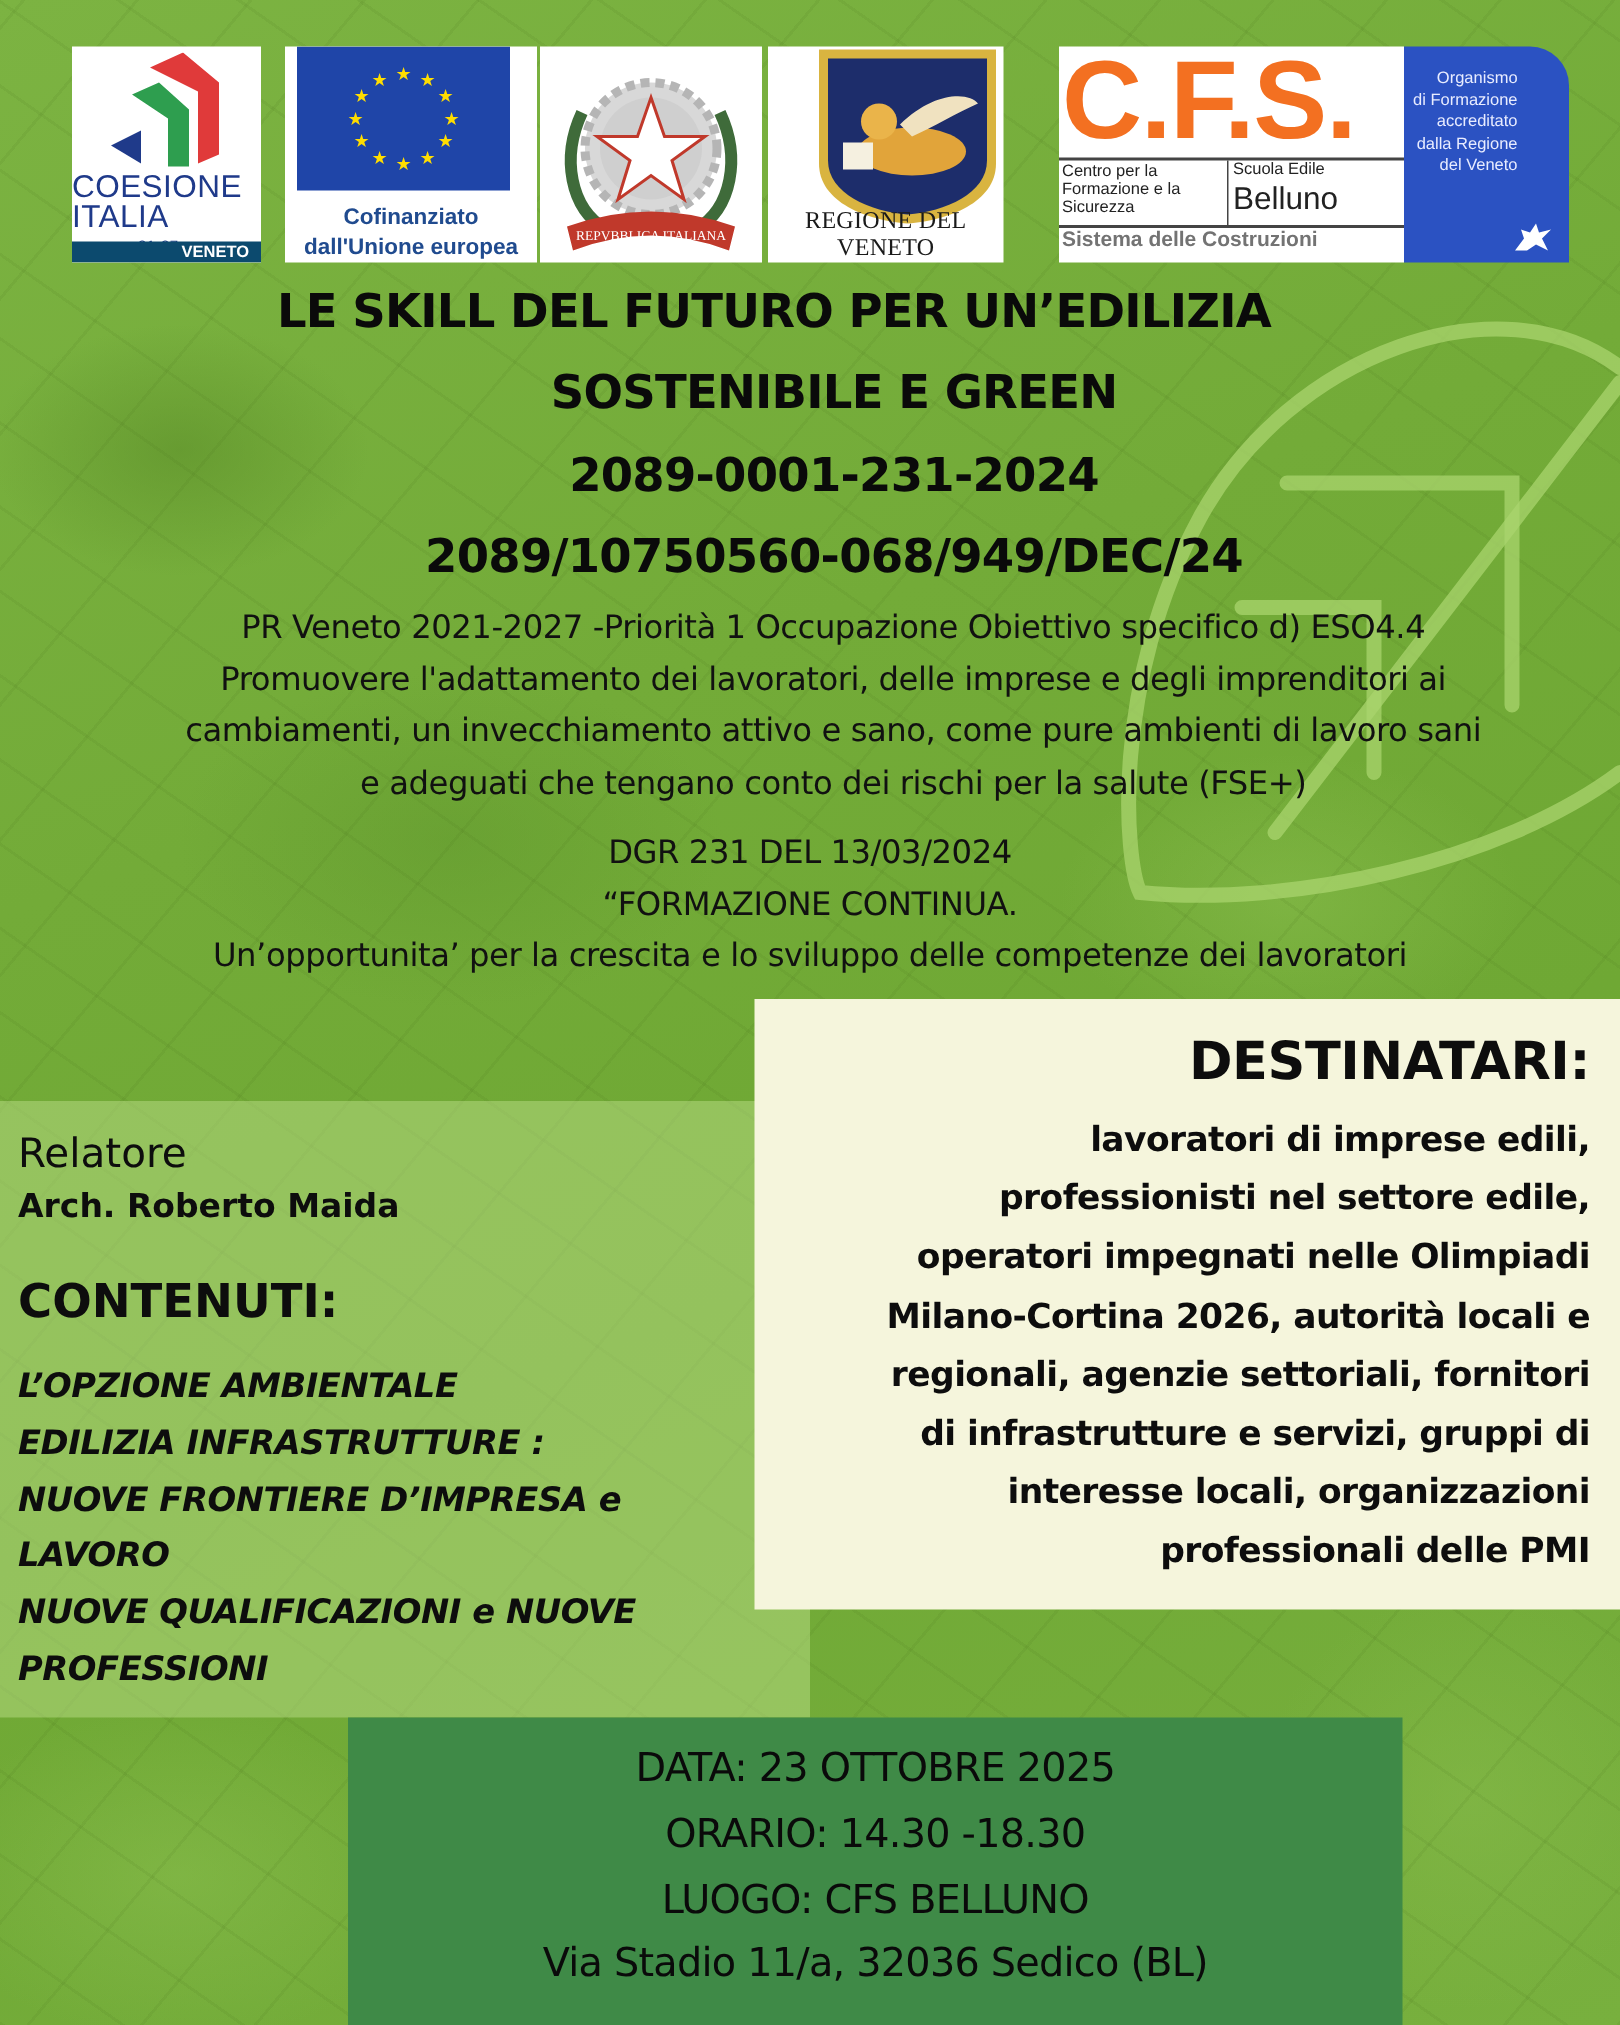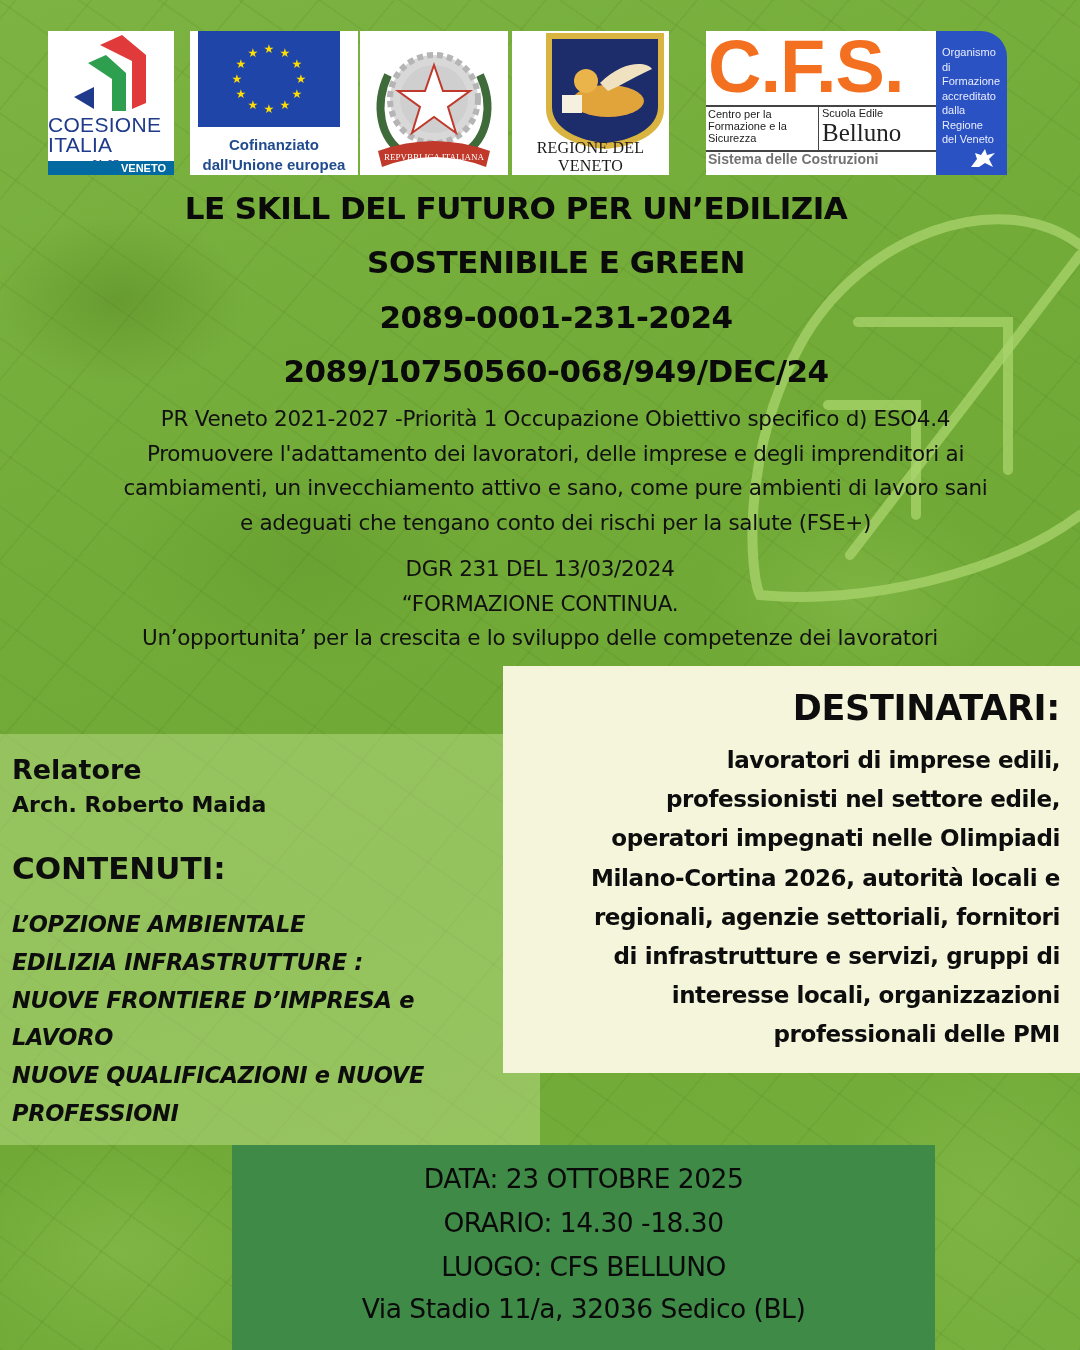--- a/index.html
+++ b/index.html
@@ -25,63 +25,63 @@
   
   .leaf-mark { position: absolute; left: 740px; top: 195px; width: 340px; height: 480px; pointer-events: none; }
 
   
   .logo { position: absolute; top: 31px; height: 144px; background: #ffffff; overflow: hidden; }
   .logo-coesione { left: 48px; width: 126px; }
   .logo-eu { left: 190px; width: 168px; }
   .logo-rep { left: 360px; width: 148px; }
   .logo-veneto { left: 512px; width: 157px; }
   .logo-cfs { left: 706px; width: 230px; }
-  .logo-org { left: 936px; width: 71px; background: #2b52c2; border-top-right-radius: 26px; }
+  .logo-org { left: 936px; width: 110px; background: #2b52c2; border-top-right-radius: 26px; text-align: right; }
 
   .coesione-mark { position: absolute; left: 24px; top: 4px; }
   .coesione-text { position: absolute; left: 0; top: 84px; font-family: "Liberation Sans", sans-serif; color: #1f3a8a; font-size: 21px; line-height: 20px; letter-spacing: 0.3px; }
   .coesione-text .yr { font-size: 10px; vertical-align: top; margin-left: 44px; }
-  .coesione-bar { position: absolute; left: 0; right: 0; bottom: 0; height: 14px; background: #0369a1; color: #fff; font-family: "Liberation Sans", sans-serif; font-size: 11px; text-align: right; padding-right: 8px; line-height: 14px; font-weight: bold; }
+  .coesione-bar { position: absolute; left: 0; right: 0; bottom: 0; height: 14px; background: #0c4a6e; color: #fff; font-family: "Liberation Sans", sans-serif; font-size: 11px; text-align: right; padding-right: 8px; line-height: 14px; font-weight: bold; }
 
   .eu-flag { position: absolute; left: 8px; top: 0; width: 142px; height: 96px; background: #1f45a8; }
   .eu-caption { position: absolute; left: 0; right: 0; top: 104px; text-align: center; font-family: "Liberation Sans", sans-serif; font-weight: bold; color: #204b8f; font-size: 15px; line-height: 20px; }
 
   .rep-emblem { position: absolute; left: 10px; top: 4px; }
 
   .veneto-shield { position: absolute; left: 30px; top: 0; }
   .veneto-caption { position: absolute; left: 0; right: 0; bottom: 0; text-align: center; font-family: "Liberation Serif", serif; font-size: 16px; color: #1a1a1a; letter-spacing: 0.2px; }
 
   .cfs-big { position: absolute; left: 2px; top: -10px; font-family: "Liberation Sans", sans-serif; font-weight: bold; color: #f37021; font-size: 74px; letter-spacing: -1px; line-height: 92px; }
   .cfs-rule { position: absolute; left: 0; right: 0; height: 2px; background: #444; }
   .cfs-left { position: absolute; left: 2px; top: 77px; width: 110px; font-family: "Liberation Sans", sans-serif; font-size: 11px; line-height: 12px; color: #222; }
   .cfs-vline { position: absolute; left: 112px; top: 76px; width: 1px; height: 44px; background: #444; }
   .cfs-right { position: absolute; left: 116px; top: 76px; font-family: "Liberation Sans", sans-serif; color: #222; }
   .cfs-right .small { font-size: 11px; line-height: 13px; }
-  .cfs-right .belluno { font-size: 25px; line-height: 26px; font-family: Liberation Serif, serif; }
+  .cfs-right .belluno { font-size: 21px; line-height: 26px; }
   .cfs-bottom { position: absolute; left: 2px; top: 120px; font-family: "Liberation Sans", sans-serif; font-weight: bold; font-size: 14px; color: #737373; }
 
   .org-text { position: absolute; left: 6px; top: 14px; font-family: "Liberation Sans", sans-serif; font-size: 11px; line-height: 14.5px; color: #e8ecff; }
   .org-lion { position: absolute; right: 10px; bottom: 6px; }
 
   
   .title-line { position: absolute; left: 0; width: 1080px; text-align: center; font-family: "DejaVu Sans", sans-serif; font-weight: bold; font-size: 31px; letter-spacing: -0.5px; color: #0a0a0a; }
   .t1 { top: 190px; left: -24px; }
   .t2 { top: 244px; left: 16px; }
   .t3 { top: 299px; left: 16px; }
   .t4 { top: 353px; left: 16px; }
 
   .program { position: absolute; left: 0; top: 402px; width: 1080px; text-align: center; font-family: "DejaVu Sans", sans-serif; font-size: 21.5px; line-height: 34.5px; letter-spacing: -0.3px; color: #111; }
   .program .ln { display: block; white-space: nowrap; padding-left: 31px; }
 
   .dgr { position: absolute; left: 0; top: 552px; width: 1080px; text-align: center; font-family: "DejaVu Sans", sans-serif; font-size: 21.5px; line-height: 34.5px; letter-spacing: -0.3px; color: #111; }
   .dgr .ln { display: block; white-space: nowrap; }
 
   
   .left-panel { position: absolute; left: 0; top: 734px; width: 540px; height: 411px; background: rgba(200,230,150,0.42); }
-  .relatore-label { position: absolute; left: 12px; top: 754px; font-family: "DejaVu Sans", sans-serif; font-weight: bold; font-size: 27px; }
+  .relatore-label { position: absolute; left: 12px; top: 754px; font-family: "DejaVu Sans", sans-serif; font-weight: normal; font-size: 27px; }
   .relatore-name { position: absolute; left: 12px; top: 792px; font-family: "DejaVu Sans", sans-serif; font-weight: bold; font-size: 22px; }
   .contenuti-title { position: absolute; left: 12px; top: 850px; font-family: "DejaVu Sans", sans-serif; font-weight: bold; font-size: 31px; }
   .contenuti-list { position: absolute; left: 12px; top: 906px; width: 520px; font-family: "DejaVu Sans", sans-serif; font-weight: bold; font-style: italic; font-size: 22.5px; line-height: 37.8px; letter-spacing: -0.3px; }
   .contenuti-list .ln { display: block; white-space: nowrap; }
 
   
   .dest-box { position: absolute; left: 503px; top: 666px; width: 577px; height: 407px; background: #f5f5dc; }
   .dest-title { position: absolute; right: 20px; top: 22px; font-family: "DejaVu Sans", sans-serif; font-weight: bold; font-size: 35px; letter-spacing: -0.3px; }
   .dest-body { position: absolute; right: 20px; top: 75px; text-align: right; font-family: "DejaVu Sans", sans-serif; font-weight: bold; font-size: 23px; line-height: 39.2px; letter-spacing: -0.4px; }
   .dest-body .ln { display: block; white-space: nowrap; }

